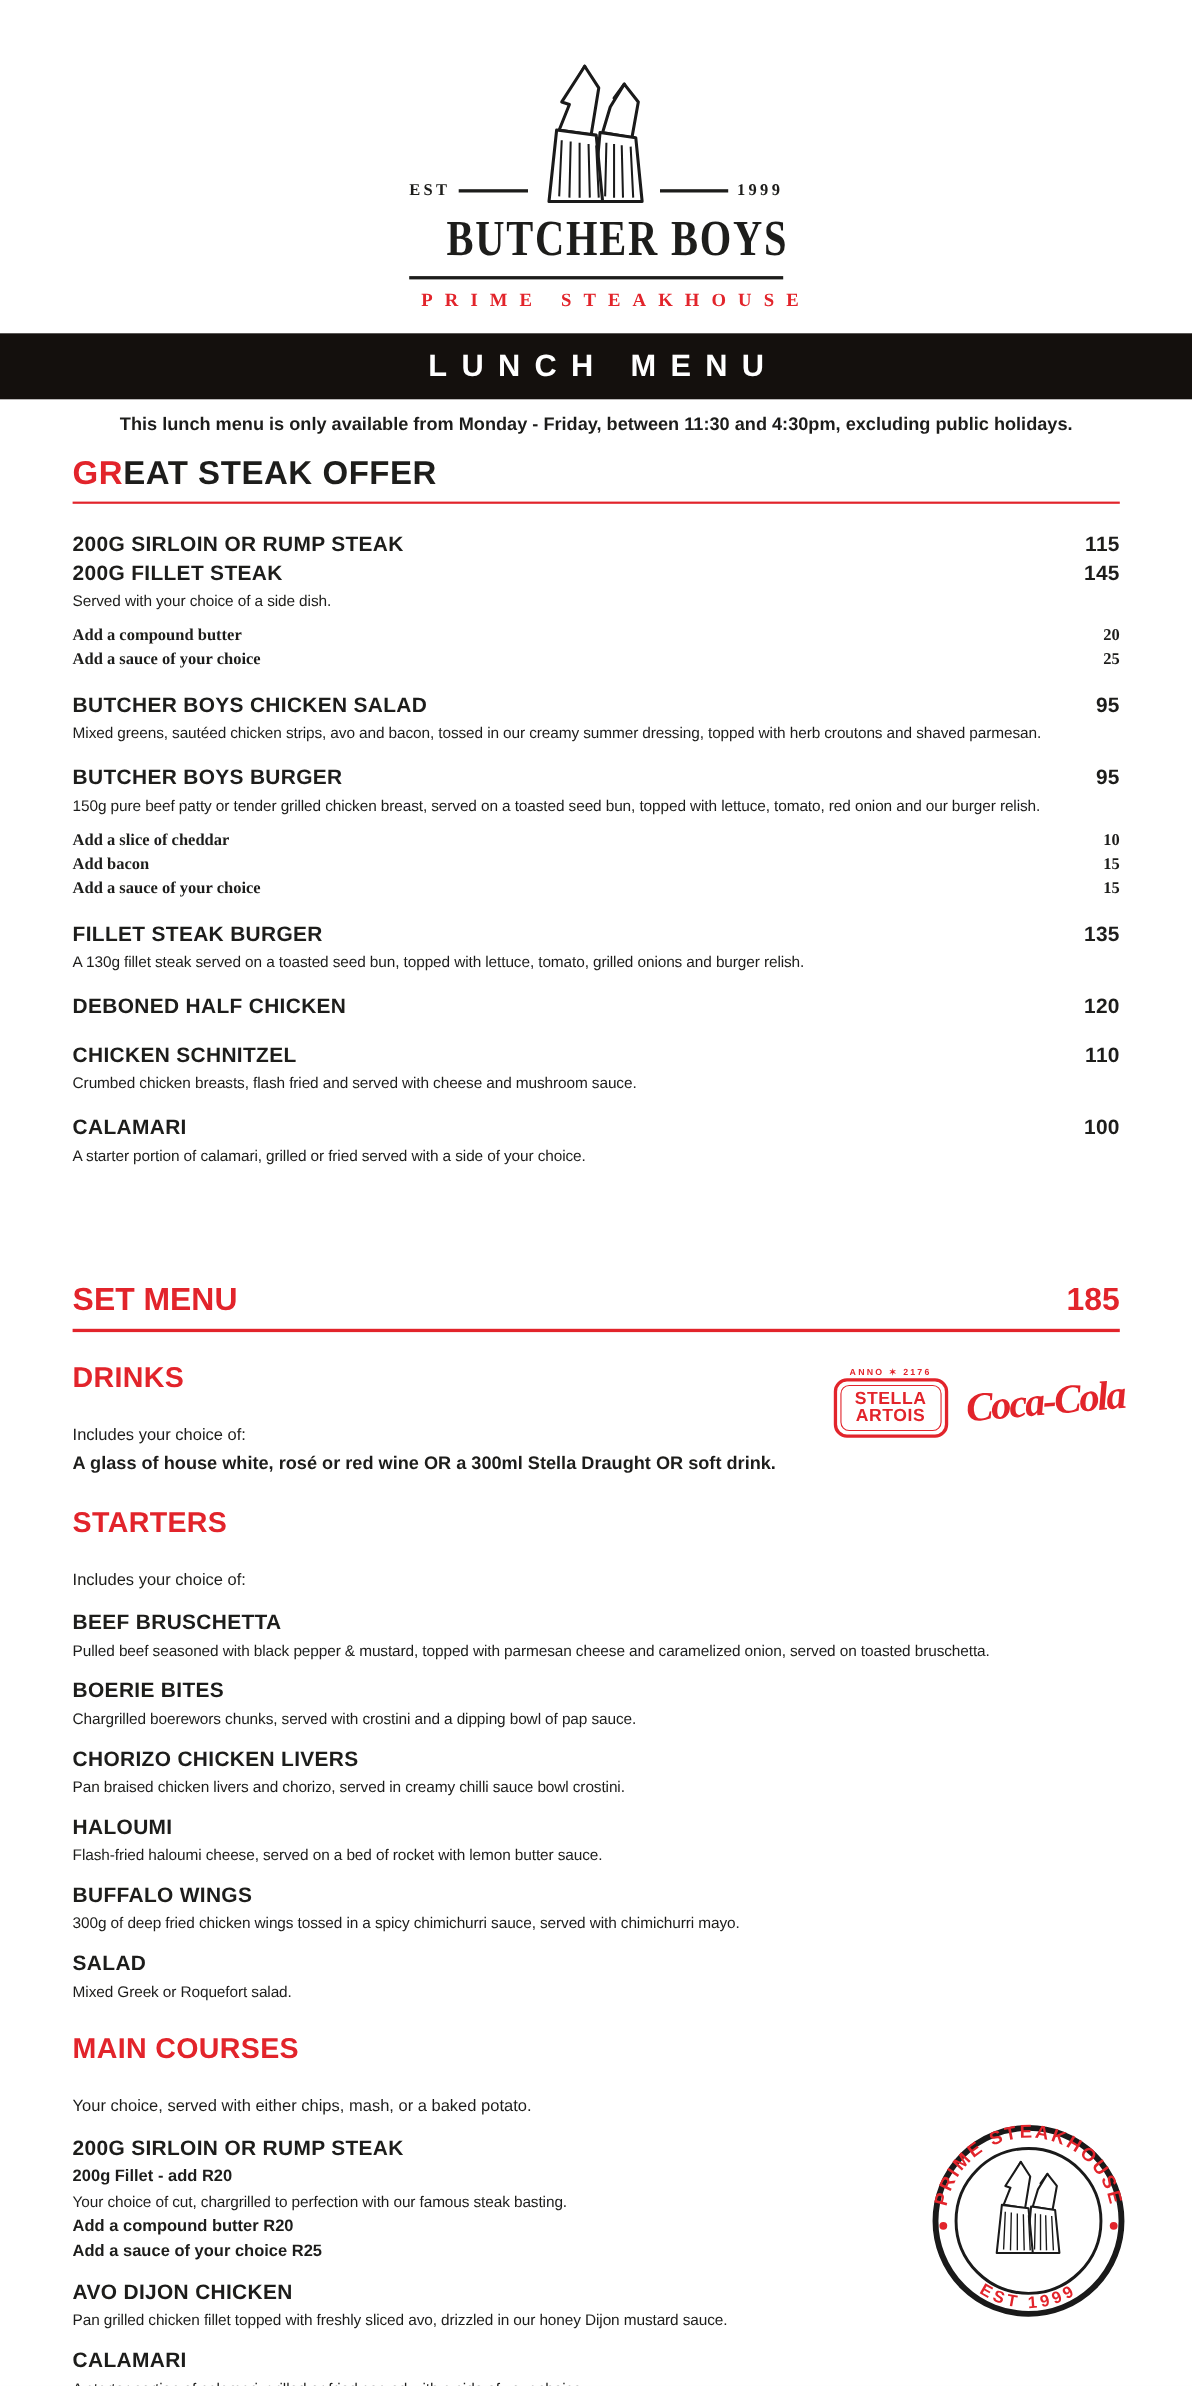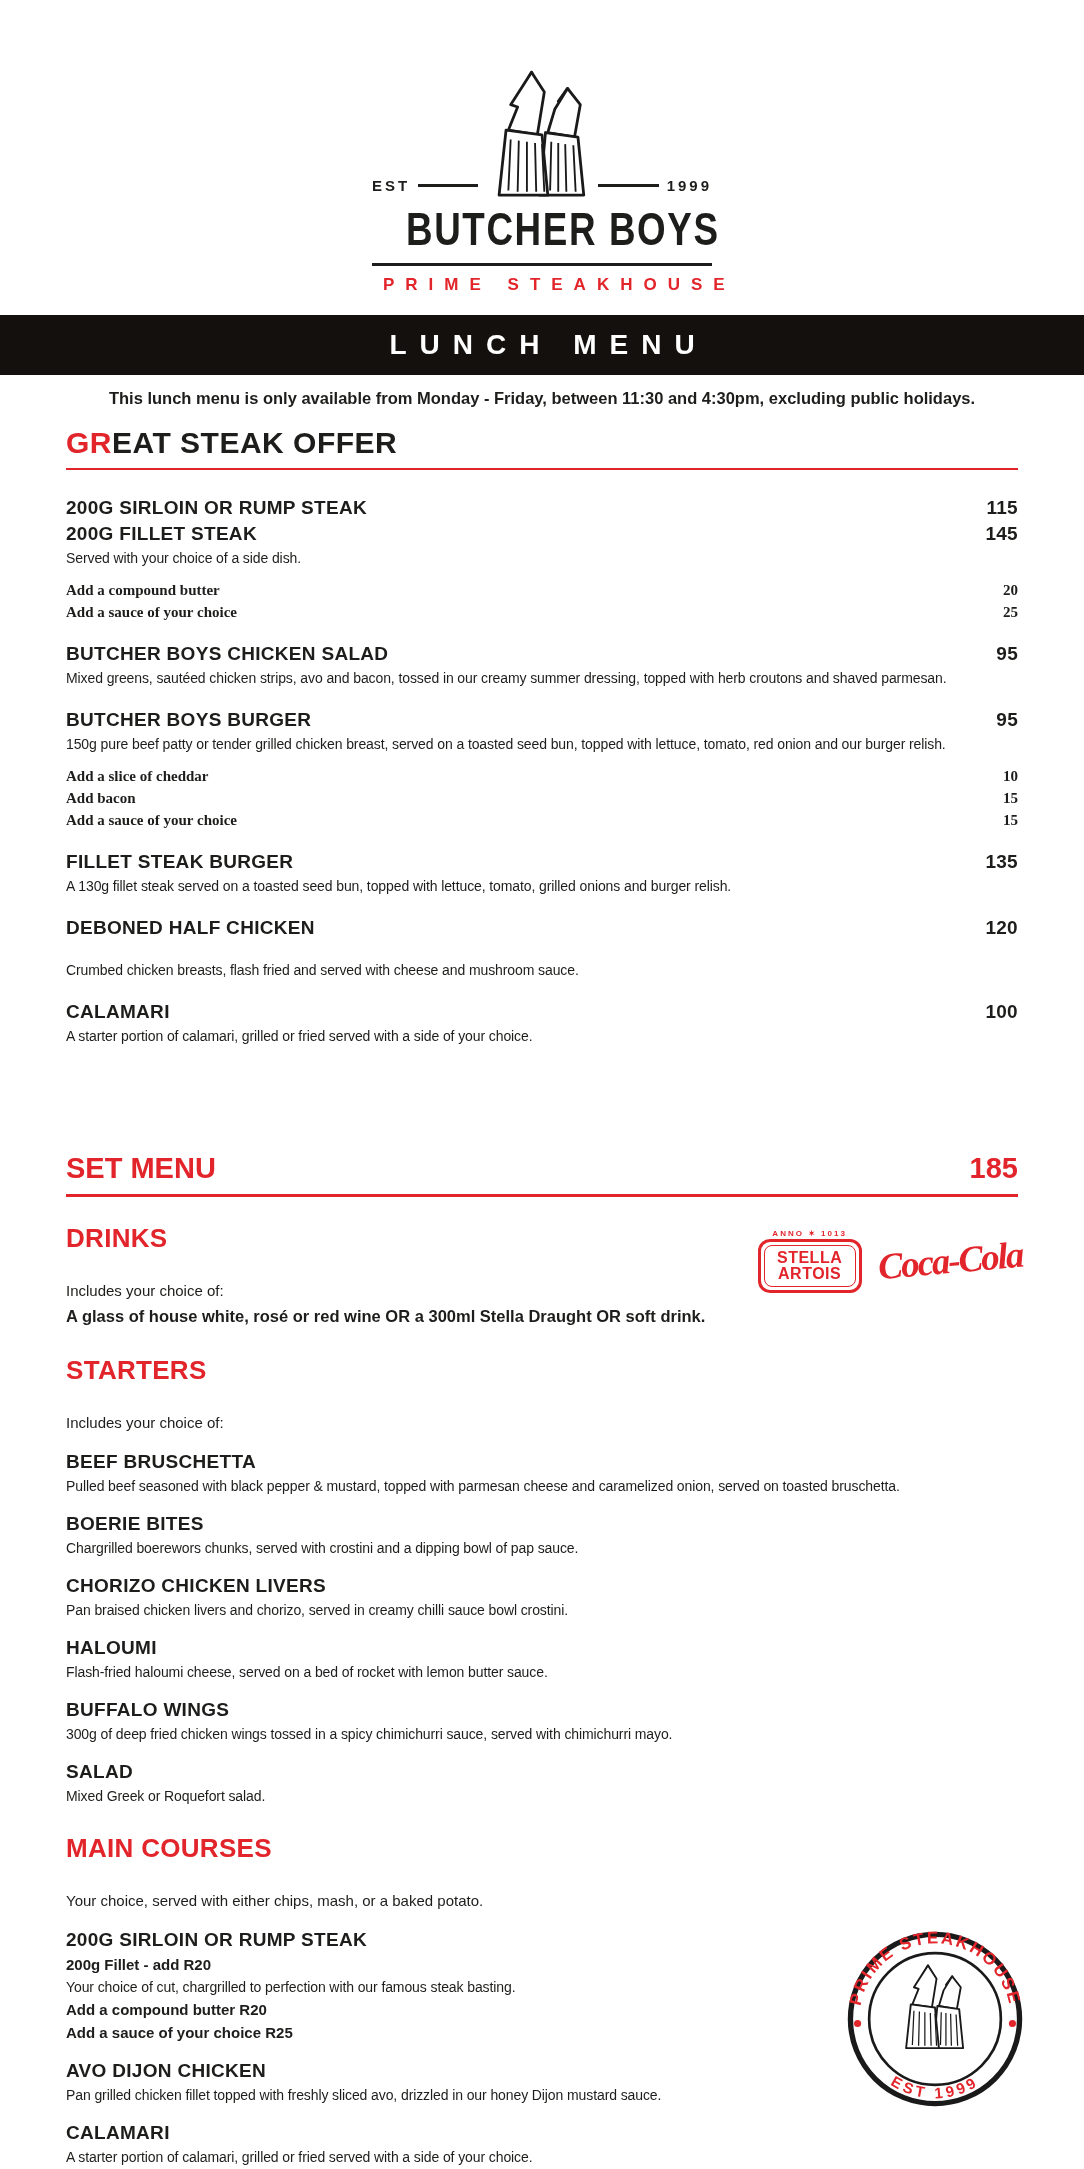--- a/index.html
+++ b/index.html
@@ -4,21 +4,21 @@
 <style>
   :root { --accent:#e2242b; --ink:#1d1d1b; }
   * { box-sizing:border-box; }
   body { margin:0; background:#f2f2f2; }
   .page {
     position:relative; width:1084px; height:2169px; margin:0 auto;
     background:#fff; color:var(--ink);
     font-family:"Liberation Sans", sans-serif; overflow:hidden;
   }
   
-  .logo-block { width:340px; margin:12px auto; padding-top:44px; }
+  .logo-block { width:340px; margin:0 auto; padding-top:44px;font-family:Liberation Serif, serif; }
   .logo-top { position:relative; width:340px; height:138px; }
   .goats-svg { position:absolute; left:50%; transform:translateX(-50%); bottom:-10px; width:116px; height:136px; z-index:2; }
   .est-row { position:absolute; left:0; right:0; bottom:0; display:flex; align-items:center; z-index:1; }
   .est-label { font-weight:bold; font-size:15px; letter-spacing:3px; }
   .est-line { height:3px; background:var(--ink); flex:1; margin:0 8px; }
   .est-gap { width:104px; }
   .brand-name { text-align:center; font-size:46px; font-weight:bold; letter-spacing:2px; line-height:1; margin-top:12px; transform:scaleX(0.8); transform-origin:center; white-space:nowrap; }
   .brand-rule { width:340px; height:3px; background:var(--ink); margin:11px auto 9px; }
   .brand-tagline { text-align:center; color:var(--accent); font-weight:bold; font-size:17px; letter-spacing:11px; text-indent:11px; white-space:nowrap; }
   
@@ -162,20 +162,24 @@
             </div>
             <div class="row-desc">A 130g fillet steak served on a toasted seed bun, topped with lettuce, tomato, grilled onions and burger relish.</div>
           </div>
           <div class="group">
             <div class="row-item">
               <span class="name">DEBONED HALF CHICKEN</span>
               <span class="price">120</span>
             </div>
           </div>
           <div class="group">
+            <div class="row-item">
+              <span class="name">CHICKEN SCHNITZEL</span>
+              <span class="price">110</span>
+            </div>
             <div class="row-desc">Crumbed chicken breasts, flash fried and served with cheese and mushroom sauce.</div>
           </div>
           <div class="group">
             <div class="row-item">
               <span class="name">CALAMARI</span>
               <span class="price">100</span>
             </div>
             <div class="row-desc">A starter portion of calamari, grilled or fried served with a side of your choice.</div>
           </div>
         </div>
@@ -186,21 +190,21 @@
         <span>SET MENU</span>
         <span>185</span>
       </div>
 
       <div class="sub-section">
         <h3 class="sub-heading">DRINKS</h3>
         <div class="sub-note">Includes your choice of:</div>
         <div class="drink-line">A glass of house white, rosé or red wine OR a 300ml Stella Draught OR soft drink.</div>
         <div class="drink-logos">
           <div class="stella">
-            <div class="stella-anno">ANNO ✶ 1013</div>
+            <div class="stella-anno">ANNO ✶ 2176</div>
             <div class="stella-box">
               <div class="stella-inner">
                 <div class="stella-word">STELLA</div>
                 <div class="stella-word">ARTOIS</div>
               </div>
             </div>
           </div>
           <div class="coke">Coca-Cola</div>
         </div>
       </div>

